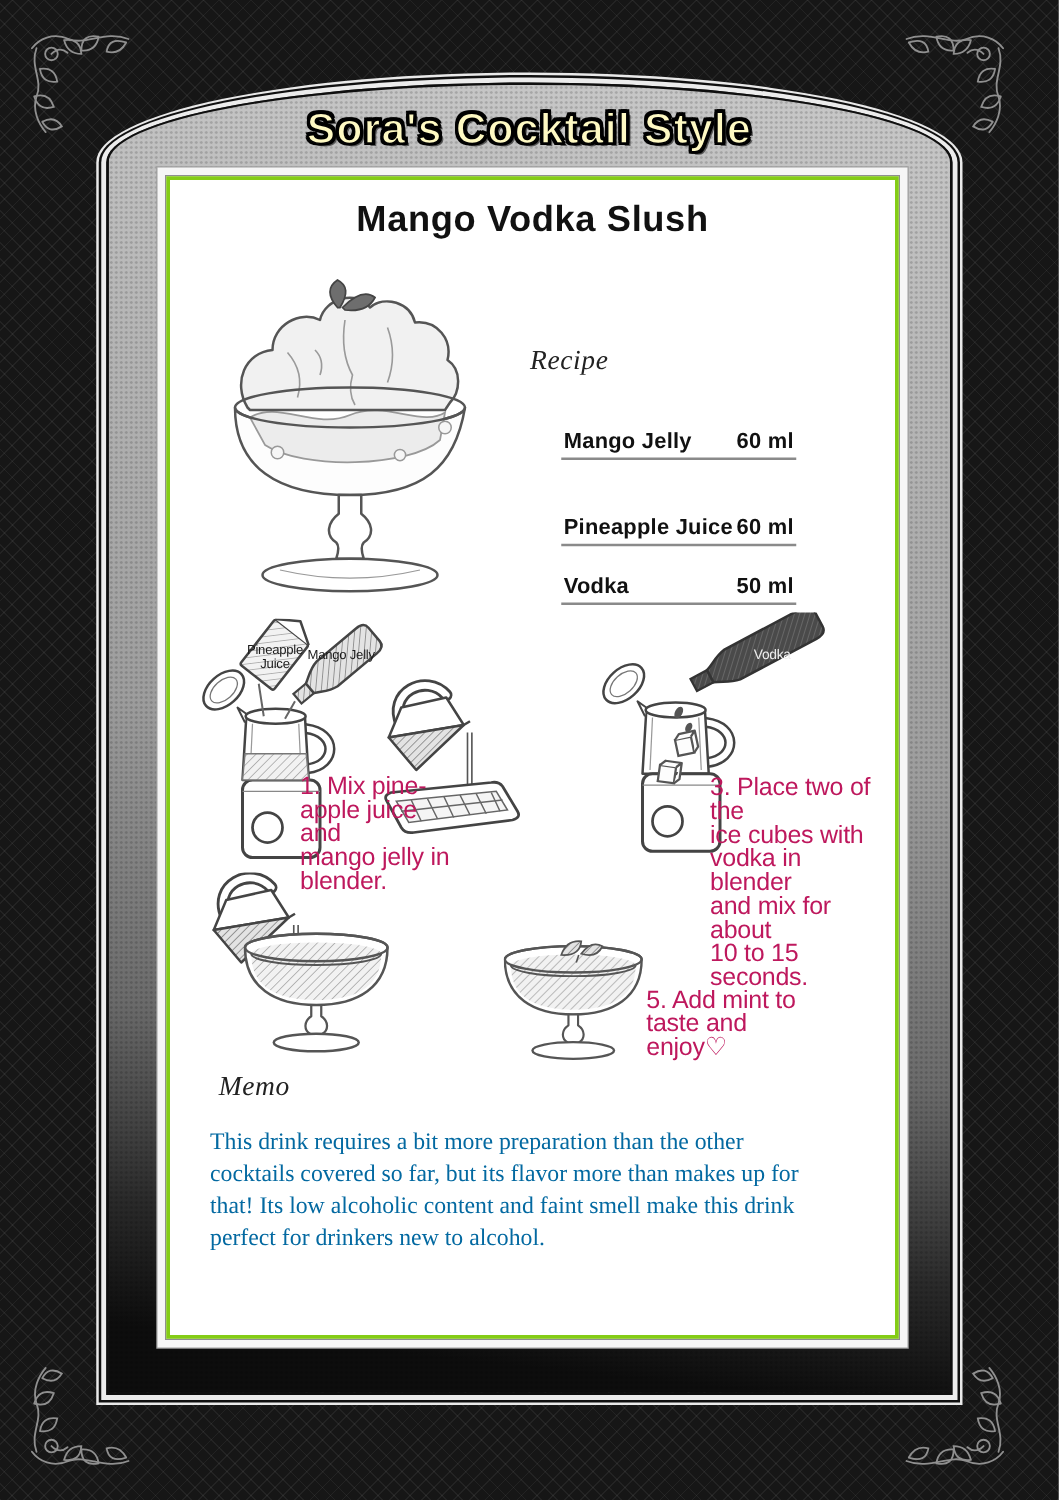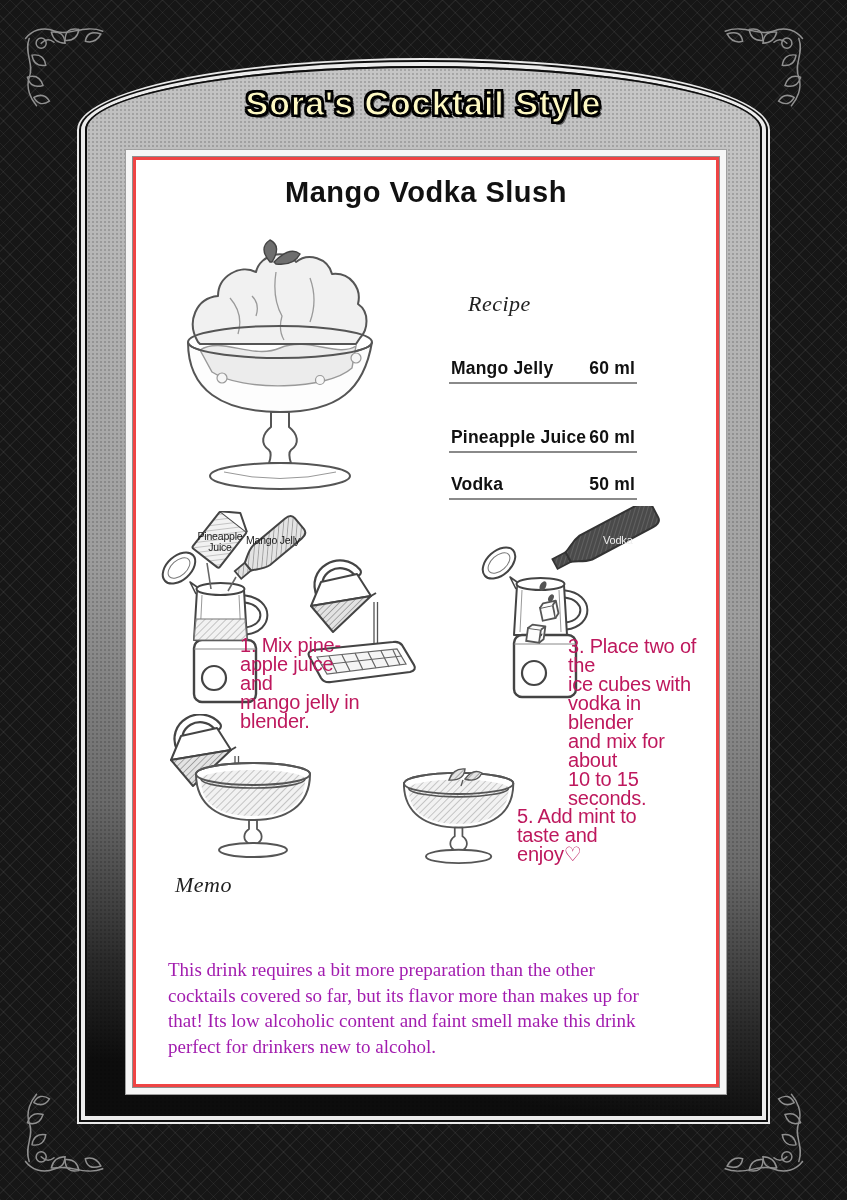--- a/index.html
+++ b/index.html
@@ -33,34 +33,34 @@
     font-size:34px;font-weight:700;letter-spacing:1px;color:#fef9c3;
     -webkit-text-stroke:1.2px #000;
     text-shadow:
       2px 0 0 #000,-2px 0 0 #000,0 2px 0 #000,0 -2px 0 #000,
       2px 2px 0 #000,-2px 2px 0 #000,2px -2px 0 #000,-2px -2px 0 #000,
       3px 3px 0 rgba(0,0,0,.55);
   }
 
   
   .page{
-    position:absolute;left:133px;top:157px;width:586px;height:930px;
-    box-sizing:border-box;background:#fff;border:3px solid #ef4444;
+    position:absolute;left:133px;top:141px;width:586px;height:930px;
+    box-sizing:border-box;background:#fff;border:3px solid #84cc16;
     box-shadow:0 0 0 1px #8f8f8f, 0 0 0 7px #f6f6f6, 0 0 0 8px #9f9f9f;
   }
   .page-inner{position:absolute;inset:0;}
   .recipe-title{
     position:absolute;top:16px;left:0;width:100%;text-align:center;
     font-size:29px;font-weight:700;color:#111;letter-spacing:.5px;
   }
   .script-heading{
     position:absolute;font-family:"Liberation Serif",serif;font-style:italic;
     font-size:22px;color:#222;letter-spacing:.5px;
   }
-  .recipe-heading{left:288px;top:131px;margin-left:44px;}
+  .recipe-heading{left:288px;top:131px;}
   .memo-heading{left:39px;top:712px;}
 
   .ingredients{position:absolute;left:313px;top:198px;width:188px;}
   .ing-row{
     display:flex;justify-content:space-between;align-items:baseline;
     border-bottom:2px solid #8a8a8a;padding:0 2px 3px 2px;
     font-size:17.5px;font-weight:700;color:#111;letter-spacing:.2px;
   }
   .ing-row.r1{margin-bottom:43px;}
   .ing-row.r2{margin-bottom:21px;}
@@ -79,21 +79,21 @@
   .illu-label{
     position:absolute;font-size:10.5px;line-height:10.5px;color:#1a1a1a;
     letter-spacing:-.2px;
   }
   .lbl-pineapple{left:56px;top:371px;width:56px;text-align:center;}
   .lbl-mango{left:110px;top:375px;width:90px;}
   .lbl-vodka{left:467px;top:375px;width:60px;color:#eeeeee;font-size:11px;}
 
   .memo-body{
     position:absolute;left:32px;top:757px;width:545px;white-space:pre-line;
-    font-family:"Liberation Serif",serif;font-size:19px;line-height:25.5px;color:#a21caf;margin-top:40px;
+    font-family:"Liberation Serif",serif;font-size:19px;line-height:25.5px;color:#0369a1;
   }
   svg{display:block;}
 </style>
 </head>
 <body>
 
 <svg width="0" height="0" style="position:absolute" aria-hidden="true">
   <defs>
     <pattern id="hatchLight" width="5" height="5" patternUnits="userSpaceOnUse" patternTransform="rotate(45)">
       <rect width="5" height="5" fill="#f2f2f2"></rect>

